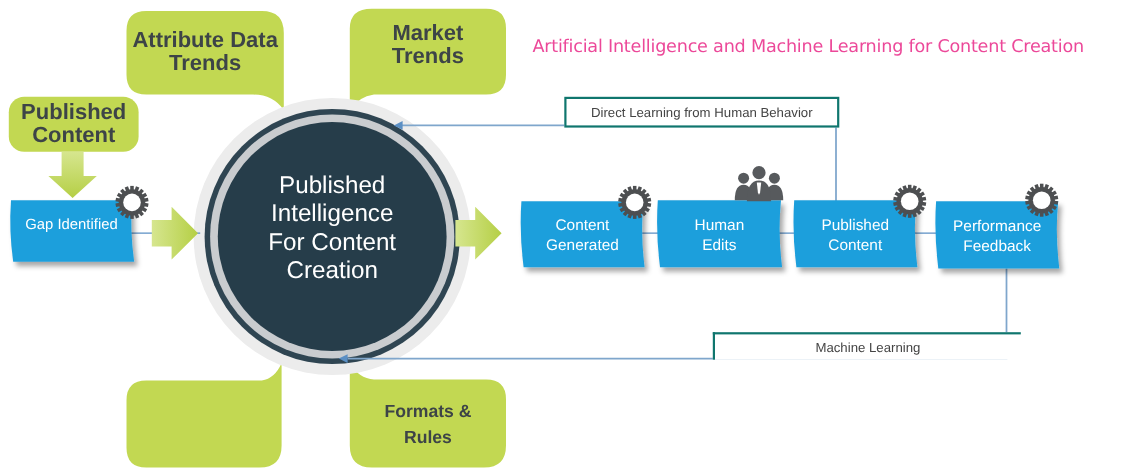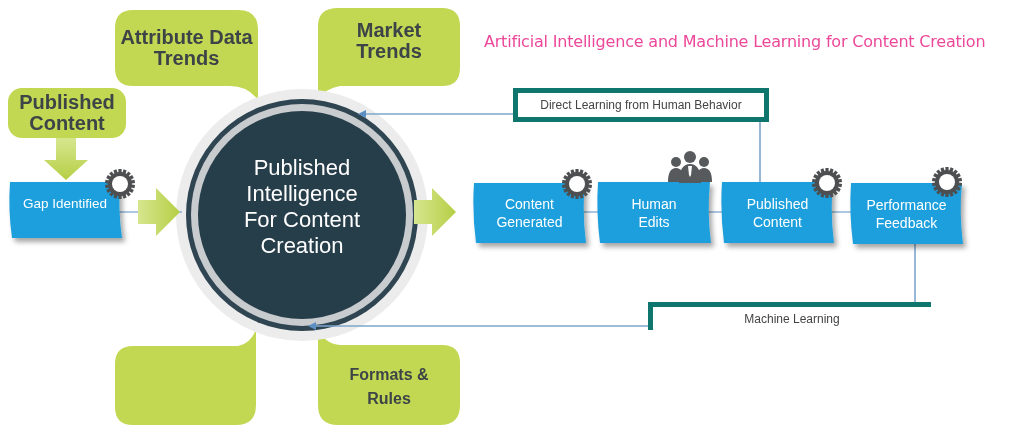--- a/index.html
+++ b/index.html
@@ -2,21 +2,21 @@
 <html><head>
   <meta charset="utf-8">
   <style>
     html, body { margin: 0; padding: 0; background: #ffffff; }
     body { width: 1024px; height: 433px; position: relative; overflow: hidden; font-family: "Liberation Sans", sans-serif; }
     #stage { position: absolute; left: 0; top: 0; width: 1024px; height: 433px; }
     .title { position: absolute; left: 484px; top: 32px; font-family: "DejaVu Sans", sans-serif; font-size: 16px; color: #ec4899; white-space: nowrap; letter-spacing: -0.2px; }
     .bubble-text { position: absolute; display: flex; align-items: center; justify-content: center; text-align: center; font-weight: bold; color: #3d4447; font-size: 20px; line-height: 21px; }
     .step { position: absolute; display: flex; align-items: center; justify-content: center; text-align: center; color: #ffffff; font-size: 14px; line-height: 18px; }
     .core-text { position: absolute; left: 212px; top: 155px; width: 180px; text-align: center; color: #ffffff; font-size: 22px; line-height: 26px; }
-    .label-box { position: absolute; background: #ffffff; border: 5px solid #0f766e; font-size: 12px; color: #444; display: flex; align-items: center; justify-content: center; white-space: nowrap; }
+    .label-box { position: absolute; background: #ffffff; border: 2px solid #0f766e; font-size: 12px; color: #444; display: flex; align-items: center; justify-content: center; white-space: nowrap; }
   </style>
 </head>
 <body>
 
 <div id="stage">
   <svg width="1024" height="433" viewBox="0 0 1024 433" style="position:absolute;left:0;top:0;">
     <defs>
       <filter id="sh" x="-20%" y="-20%" width="150%" height="160%">
         <feDropShadow dx="3" dy="4" stdDeviation="2.5" flood-color="#000" flood-opacity="0.35"></feDropShadow>
       </filter>

